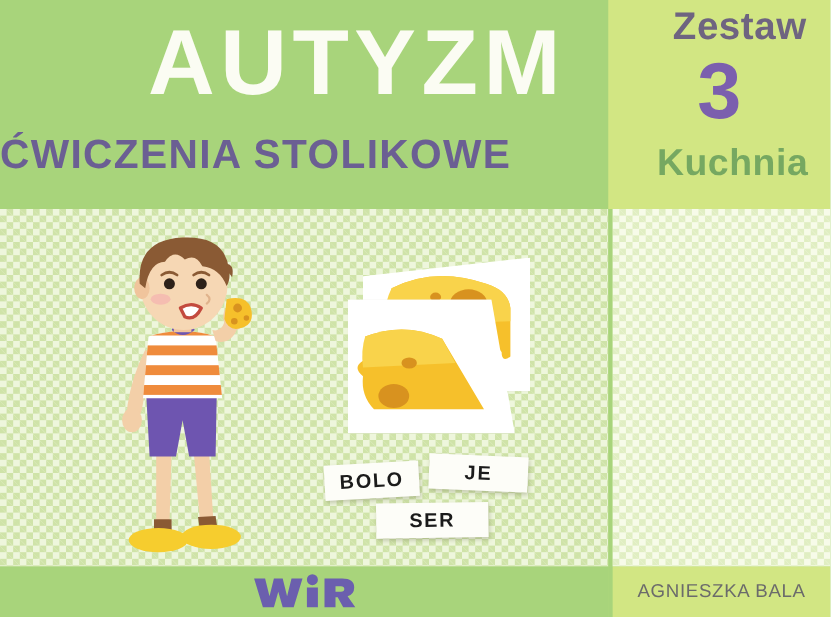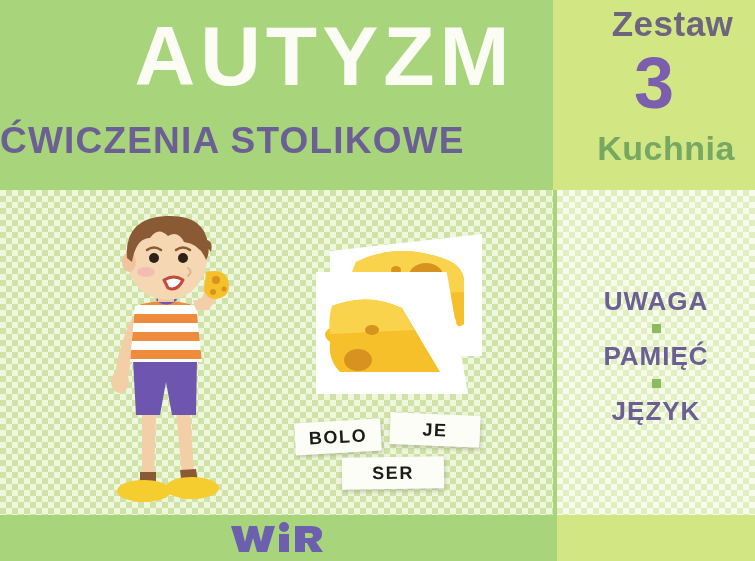--- a/index.html
+++ b/index.html
@@ -368,40 +368,34 @@
         <ellipse cx="42" cy="88" rx="14" ry="11" fill="#d8921f"></ellipse>
       </svg>
     </div>
 
   </div>
 
   <div class="word-card card-bolo">BOLO</div>
   <div class="word-card card-je">JE</div>
   <div class="word-card card-ser">SER</div>
 
-  <div class="keyword-list">
-    <div class="keyword">UWAGA</div>
-    <div class="keyword-sep"></div>
-    <div class="keyword">PAMIĘĆ</div>
-    <div class="keyword-sep"></div>
-    <div class="keyword">JĘZYK</div>
-  </div>
 
   <div class="footer-left"></div>
   <div class="divider-vert-low"></div>
   <div class="footer-right"></div>
 
   <div class="publisher-logo">
     <svg viewBox="0 0 96 34" width="96" height="34" aria-hidden="true">
 
       <path d="M2 5 L12 5 L16 21 L20 5 L28 5 L32 21 L36 5 L46 5 L38 31 L28 31 L24 17 L20 31 L10 31 Z" fill="#6b5fae"></path>
 
       <path d="M50 13 L60 13 L60 31 L50 31 Z" fill="#6b5fae"></path>
 
       <circle cx="55" cy="6" r="5" fill="#6b5fae"></circle>
 
       <path d="M66 5 L82 5 Q93 5 93 13 Q93 19 87 21 L94 31 L83 31 L78 22 L76 22 L76 31 L66 31 Z
                M76 12 L76 17 L81 17 Q84 17 84 14.5 Q84 12 81 12 Z" fill="#6b5fae"></path>
     </svg>
   </div>
 
+  <div class="author-name">AGNIESZKA BALA</div>
 
 </div>
 
 </body></html>

